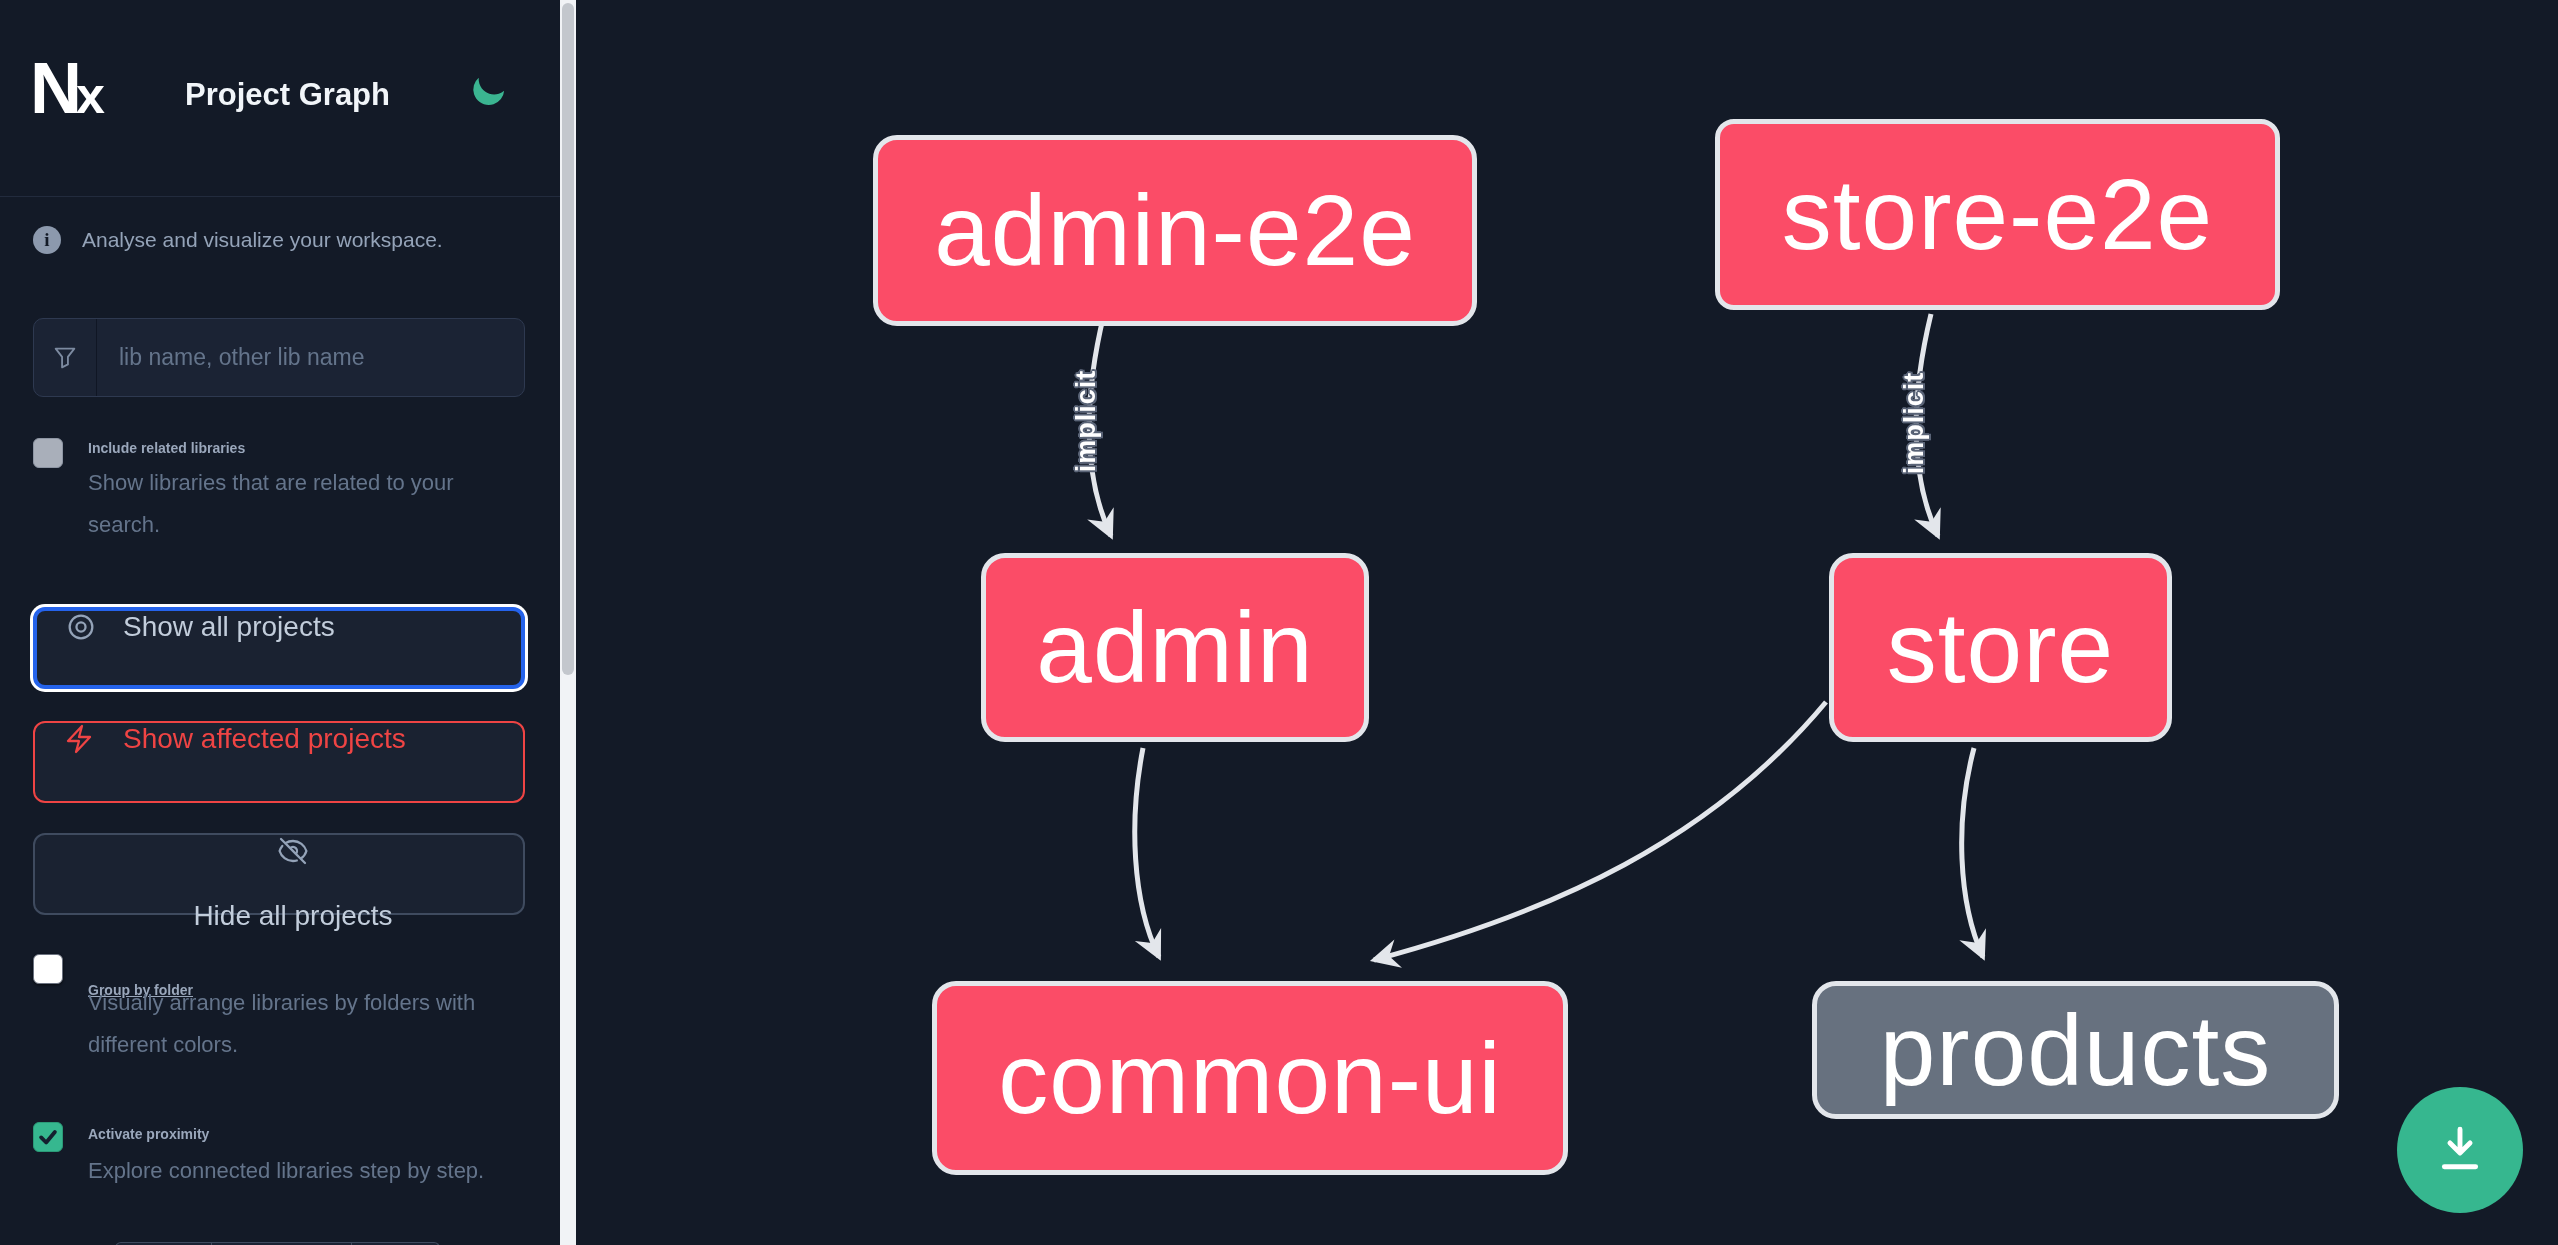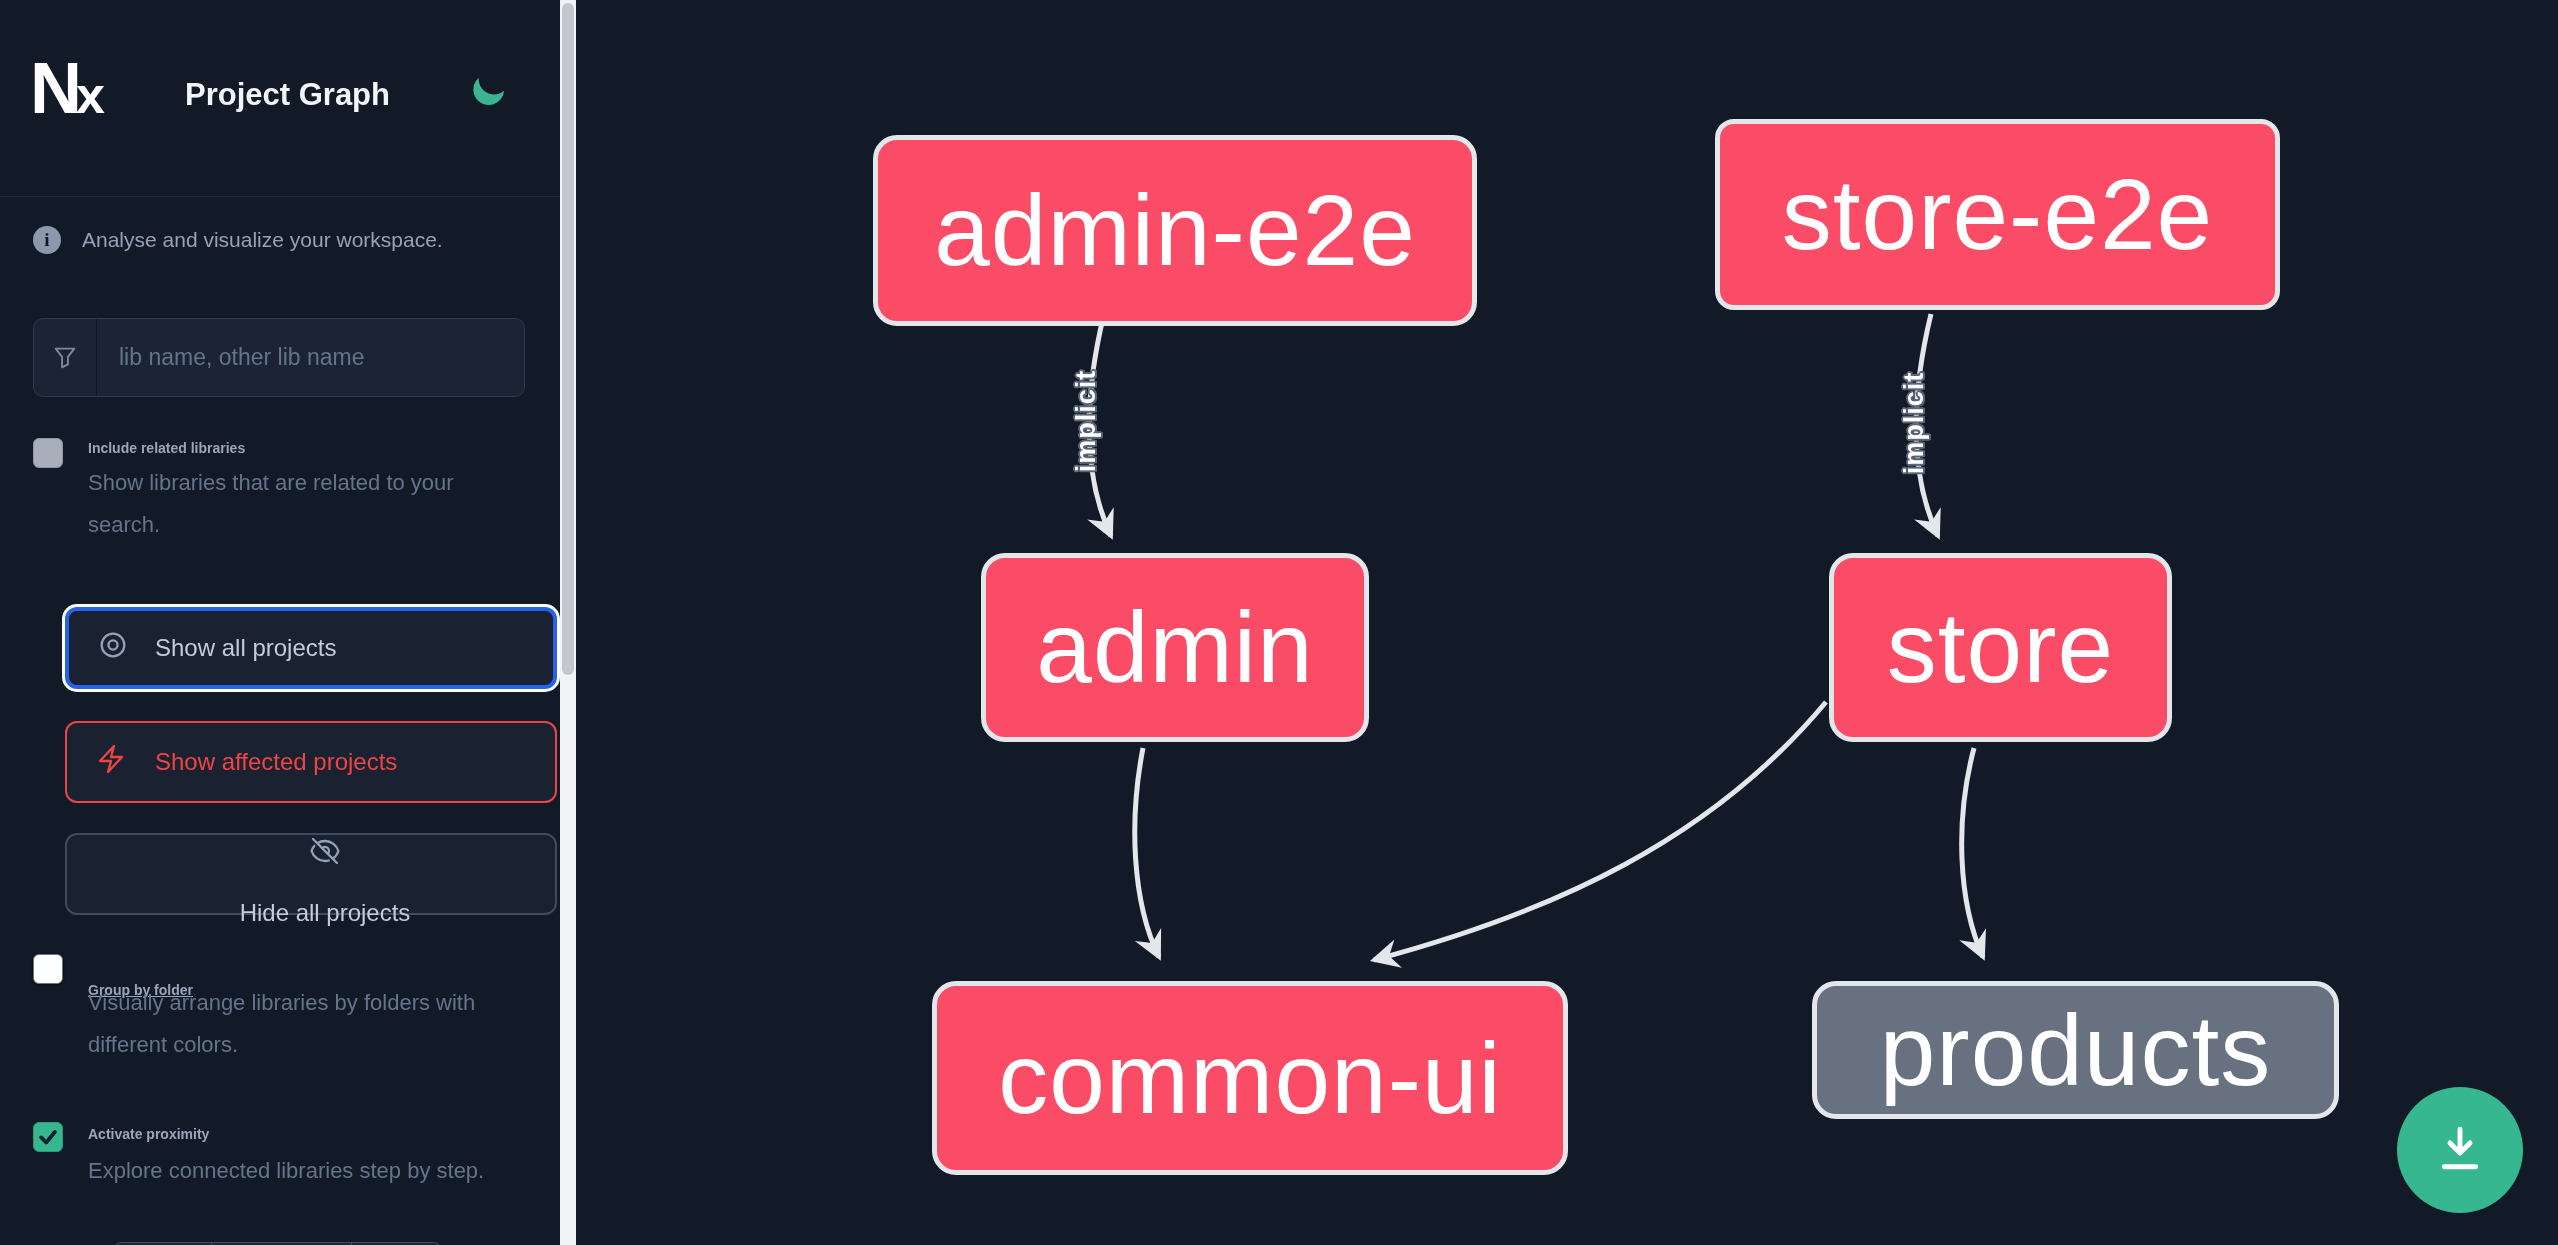--- a/index.html
+++ b/index.html
@@ -40,22 +40,22 @@
 
   .checkbox{position:absolute;left:33px;width:30px;height:30px;border-radius:6px;cursor:pointer;}
   .checkbox.gray{background:#a9afba;border:1px solid #8d95a3;}
   .checkbox.white{background:#ffffff;border:1px solid #6b7280;box-shadow:0 1px 3px rgba(0,0,0,.6);}
   .checkbox.checked{background:var(--accent-green);border:1px solid #2b9a77;display:flex;align-items:center;justify-content:center;}
   .checkbox.checked svg{width:22px;height:22px;}
   .opt-label{position:absolute;left:88px;font-size:14px;font-weight:600;color:var(--label-text);}
   .opt-desc{position:absolute;left:88px;font-size:22px;color:var(--muted-text);line-height:42px;}
 
   .side-btn{position:absolute;left:33px;width:492px;height:82px;border-radius:12px;background:#1a2231;
-    display:flex;align-items:center;gap:26px;padding:0 0 0 28px;font-size:24px;font-weight:500;
-    color:var(--button-text);cursor:pointer;border:2px solid #3f4b5f;font-family:"Liberation Sans", sans-serif;margin-left:32px;}
+    display:flex;gap:26px;padding:0 0 0 28px;font-size:28px;font-weight:500;
+    color:var(--button-text);cursor:pointer;border:2px solid #3f4b5f;font-family:"Liberation Sans", sans-serif;}
   .side-btn svg{width:32px;height:32px;flex:0 0 auto;}
   .side-btn.focused{border:4px solid var(--focus-blue);box-shadow:0 0 0 3px #ffffff;}
   .side-btn.danger{border:2px solid var(--danger-red);color:var(--danger-red);}
 
   .segmented-sliver{position:absolute;left:115px;top:1242px;width:325px;height:6px;background:var(--panel-bg);
     border:1px solid #3f4b5f;border-bottom:none;border-radius:10px 10px 0 0;cursor:pointer;}
   .segmented-sliver .seg-div{position:absolute;top:0;width:1px;height:6px;background:#3f4b5f;}
 
   
   .side-scrollbar{position:absolute;left:560px;top:0;width:16px;height:1245px;background:#f1f3f6;}

